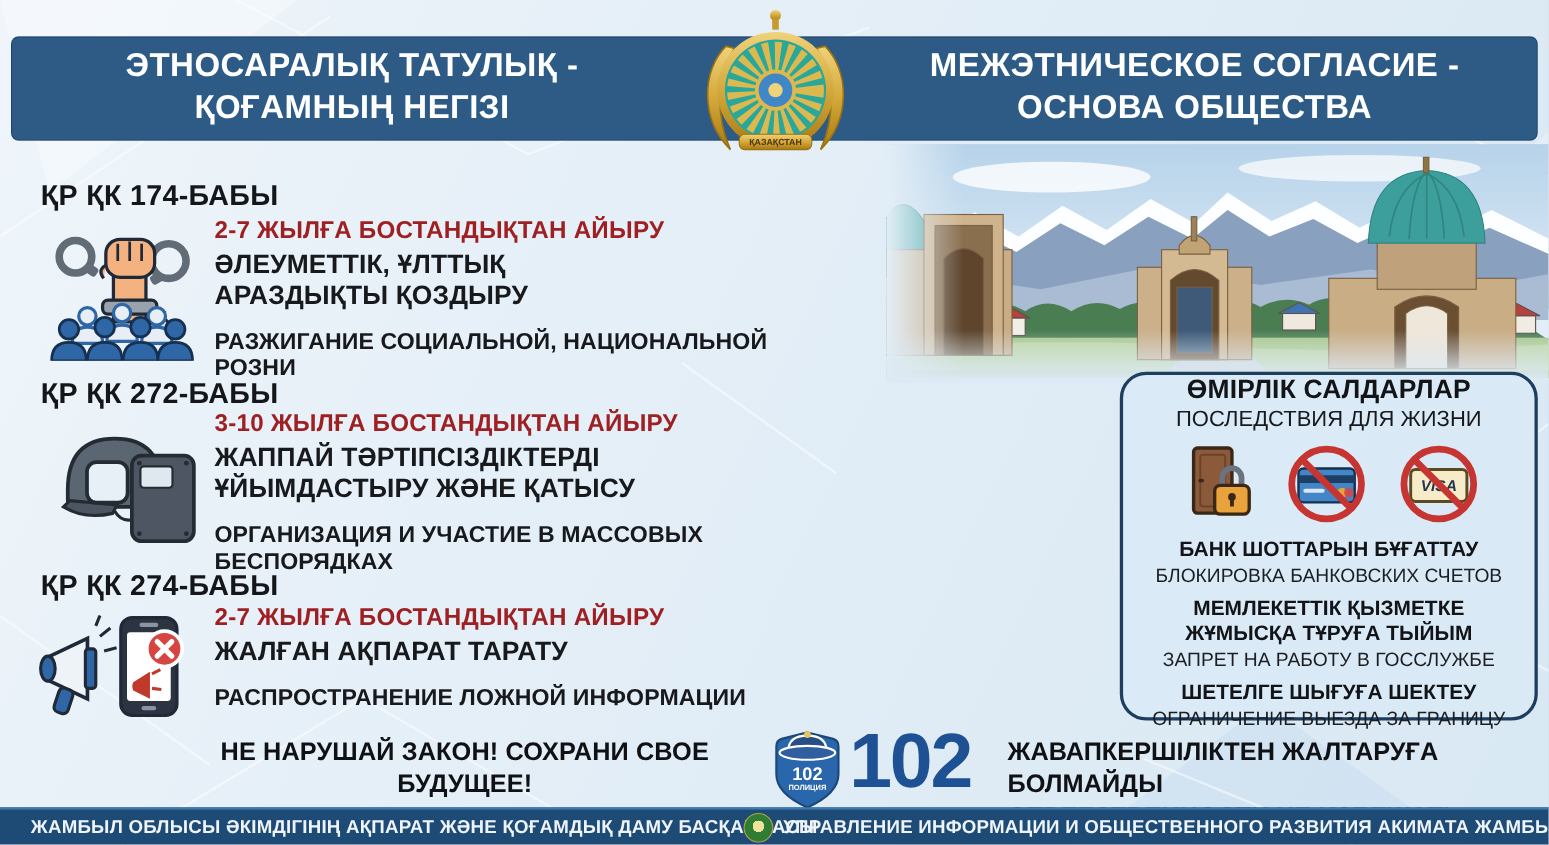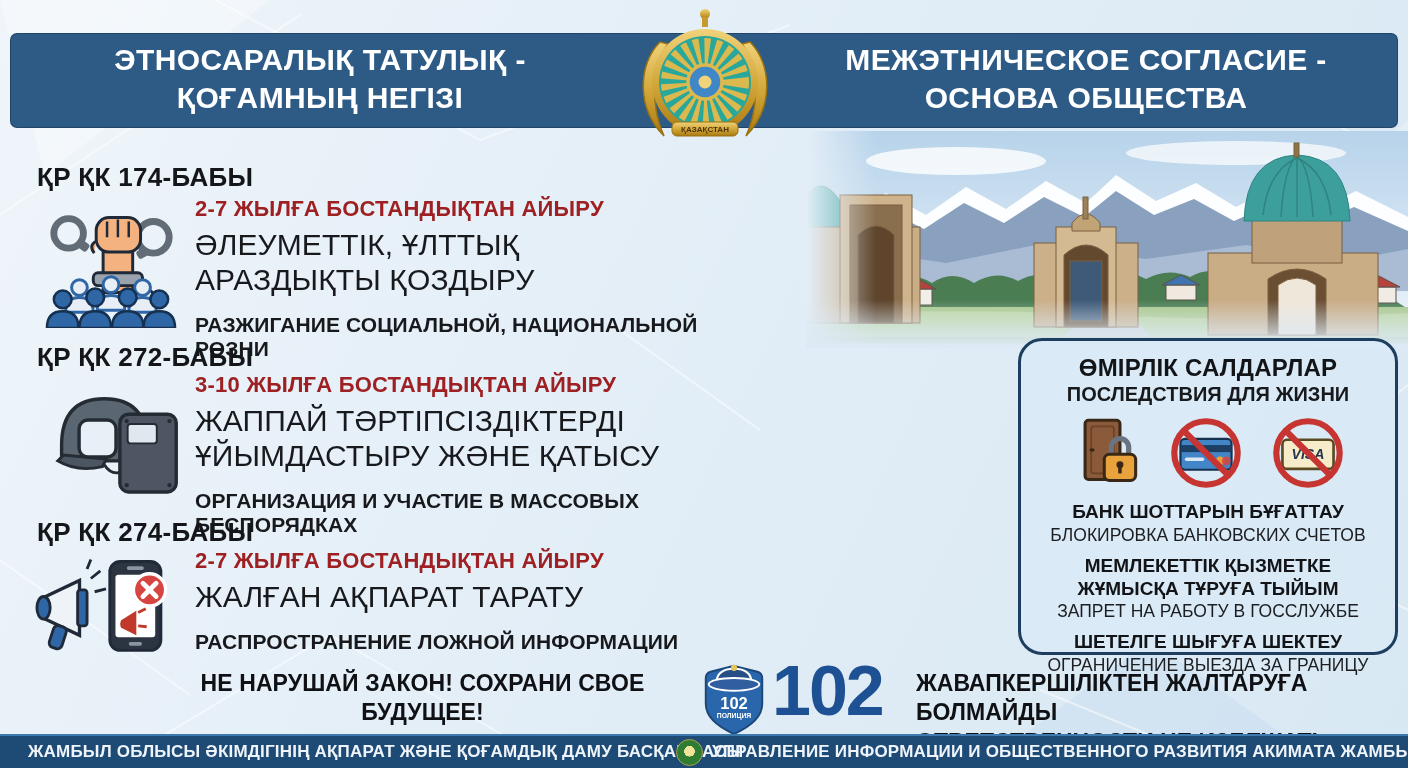--- a/index.html
+++ b/index.html
@@ -18,38 +18,38 @@
   .band-title.kk{left:40px;width:560px}
   .band-title.ru{left:806px;width:560px}
 
   
   .emblem{left:630px;top:4px;width:150px;height:150px;z-index:4}
 
   
   .code{position:absolute;font-size:26px;font-weight:800;color:#14161a;letter-spacing:.3px;z-index:3}
   .art-text{position:absolute;width:575px;z-index:3}
   .penalty{font-size:22px;font-weight:800;color:#9e2023;margin-bottom:5px;letter-spacing:.2px}
-  .kk-title{font-size:30px;font-weight:400;color:#17191c;line-height:1.17;letter-spacing:.1px}
+  .kk-title{font-size:24px;font-weight:700;color:#17191c;line-height:1.17;letter-spacing:.1px}
   .ru-sub{font-size:21px;font-weight:700;color:#17191c;margin-top:16px;letter-spacing:.1px}
   .art-icon{position:absolute;z-index:3}
 
   
   .photo{left:806px;top:131px;width:602px;height:213px;z-index:1}
   .fade{position:absolute;z-index:2;pointer-events:none}
   .fade.l{left:806px;top:131px;width:70px;height:213px;
           background:linear-gradient(to right,#e3eef7 0%,rgba(227,238,247,0) 100%)}
   .fade.b{left:806px;top:300px;width:602px;height:48px;
           background:linear-gradient(to bottom,rgba(227,238,247,0) 0%,#dde9f4 95%)}
 
   
   .panel{left:1018px;top:338px;width:380px;height:317px;border:3px solid #1e3e60;
          border-radius:24px;background:rgba(217,233,245,.92);z-index:3;text-align:center;
-         padding-top:13px}
+         }
   .panel-title-kk{font-size:24px;font-weight:900;color:#121417;letter-spacing:.2px}
-  .panel-title-ru{font-size:20px;font-weight:700;color:#17191c;margin-top:1px}
+  .panel-title-ru{font-size:20px;font-weight:400;color:#17191c;margin-top:1px}
   .panel-icons{display:flex;justify-content:center;align-items:center;gap:28px;margin:9px 0 7px}
   .p-item-kk{font-size:19px;font-weight:800;color:#121417;line-height:1.2}
   .p-item-ru{font-size:17.5px;font-weight:500;color:#1c1e22;line-height:1.2;margin-top:1px}
   .p-item{margin-bottom:9px}
 
   
   .slogan{left:140px;top:669px;width:565px;text-align:center;z-index:3}
   .slogan div{font-size:23px;font-weight:900;color:#101114;line-height:1.28;letter-spacing:.1px}
   .badge{left:697px;top:660px;width:74px;height:74px;z-index:3}
   .big-num{left:772px;top:651px;font-size:70px;font-weight:900;color:#1e5193;

